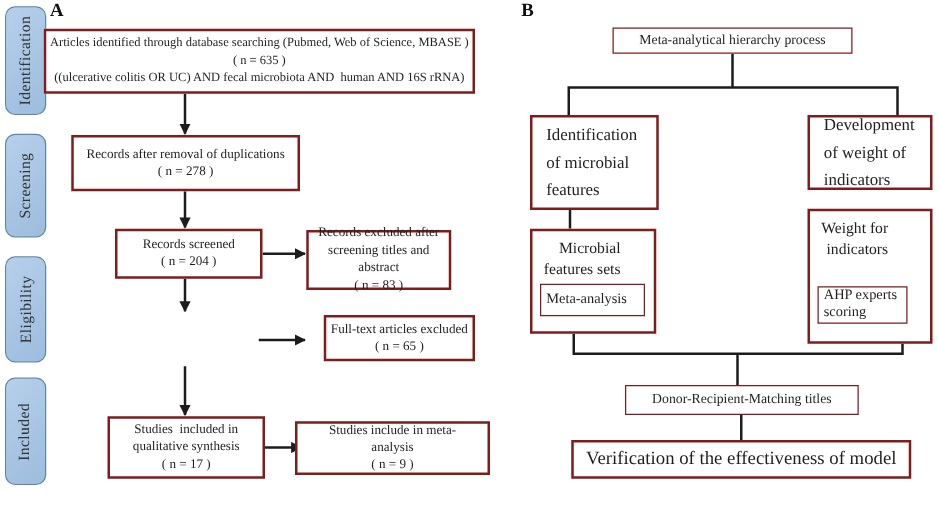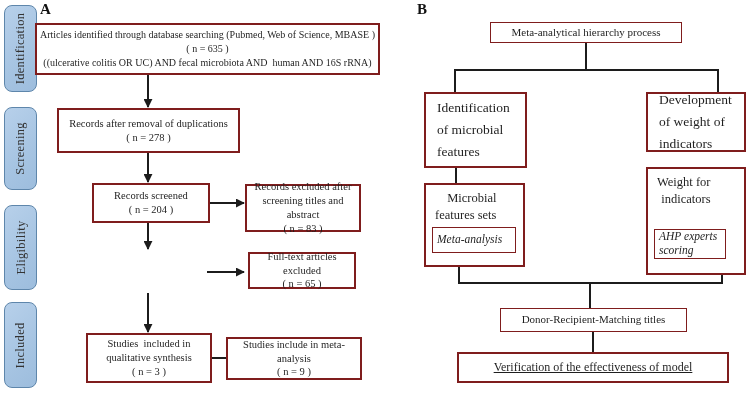--- a/index.html
+++ b/index.html
@@ -20,23 +20,23 @@
   }
   .box{
     position:absolute;box-sizing:border-box;background:#fff;border:2px solid #7f1d1d;
     display:flex;align-items:center;justify-content:center;
     text-align:center;white-space:pre-wrap;font-size:10.5px;line-height:1.32;color:#1f1f1f;
   }
   .thin{border-width:1.5px;}
   .b-big{font-size:13.5px;line-height:1.65;justify-content:flex-start;text-align:left;padding-left:11px;}
   .b-cat{font-size:12.5px;line-height:1.35;justify-content:flex-start;align-items:flex-start;
          text-align:right;padding:5px 15px 0 9px;}
-  .b-inner{font-size:11.5px;line-height:1.2;justify-content:flex-start;text-align:left;padding-left:4px;font-style:italic;}
+  .b-inner{font-size:11.5px;line-height:1.2;justify-content:flex-start;text-align:left;padding-left:4px;}
   .b-title{font-size:11px;line-height:1.2;}
-  .b-verif{font-size:12px;text-decoration:underline;}
+  .b-verif{font-size:15px;}
   .a1{font-size:10px;line-height:1.38;}
 </style>
 </head>
 <body>
 
 <div class="canvas">
 
   <svg class="connectors" viewBox="0 0 750 406" xmlns="http://www.w3.org/2000/svg">
     <defs>
       <marker id="ah" viewBox="0 0 10 10" refX="9" refY="5" markerWidth="9" markerHeight="9" markerUnits="userSpaceOnUse" orient="auto">
@@ -81,26 +81,26 @@
   <div class="box a1" style="left:35px;top:23px;width:345px;height:52px">Articles identified through database searching (Pubmed, Web of Science, MBASE )
 ( n = 635 )
 ((ulcerative colitis OR UC) AND fecal microbiota AND  human AND 16S rRNA)</div>
   <div class="box" style="left:57px;top:108px;width:183px;height:45px">Records after removal of duplications
 ( n = 278 )</div>
   <div class="box" style="left:92px;top:183px;width:118px;height:40px">Records screened
 ( n = 204 )</div>
   <div class="box" style="left:245px;top:184px;width:116px;height:48px">Records excluded after
 screening titles and abstract
 ( n = 83 )</div>
-  <div class="box" style="left:248px;top:252px;width:108px;height:37px">Full-text articles excluded
+  <div class="box" style="left:259px;top:252px;width:121px;height:37px">Full-text articles excluded
 ( n = 65 )</div>
   <div class="box" style="left:86px;top:333px;width:126px;height:50px">Studies  included in
 qualitative synthesis
-( n = 3 )</div>
-  <div class="box" style="left:226px;top:337px;width:136px;height:43px">Studies include in meta-
+( n = 17 )</div>
+  <div class="box" style="left:236px;top:337px;width:156px;height:43px">Studies include in meta-
 analysis
 ( n = 9 )</div>
 
   <div class="panel-label" style="left:417px;top:1px">B</div>
 
   <div class="box thin b-title" style="left:490px;top:22px;width:192px;height:21px">Meta-analytical hierarchy process</div>
 
   <div class="box b-big" style="left:424px;top:92px;width:103px;height:76px">Identification
 of microbial
 features</div>

